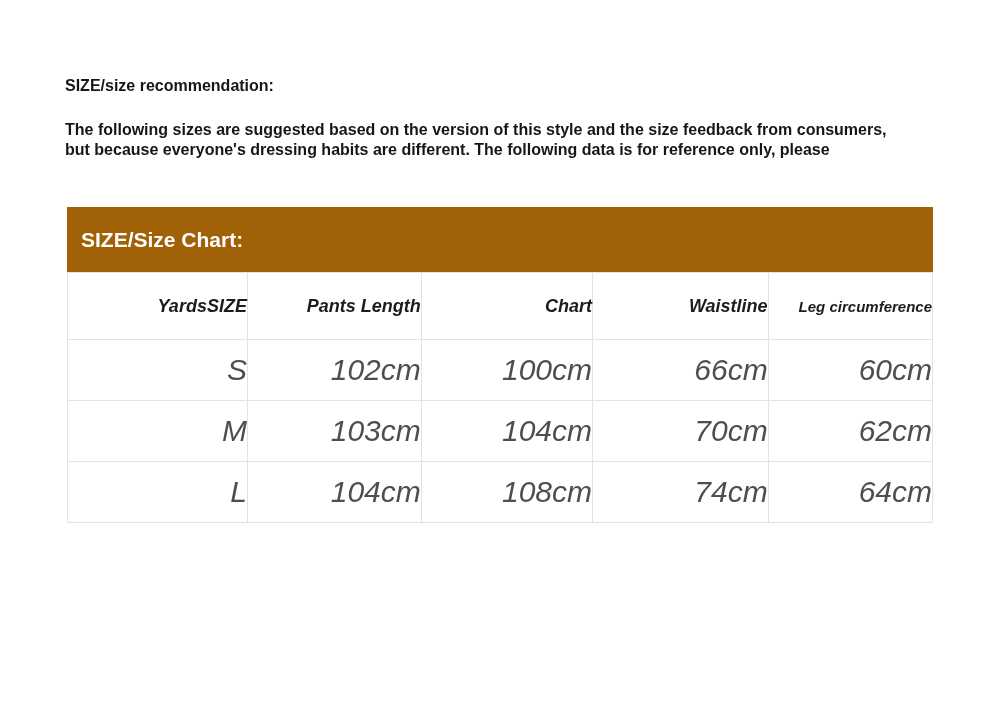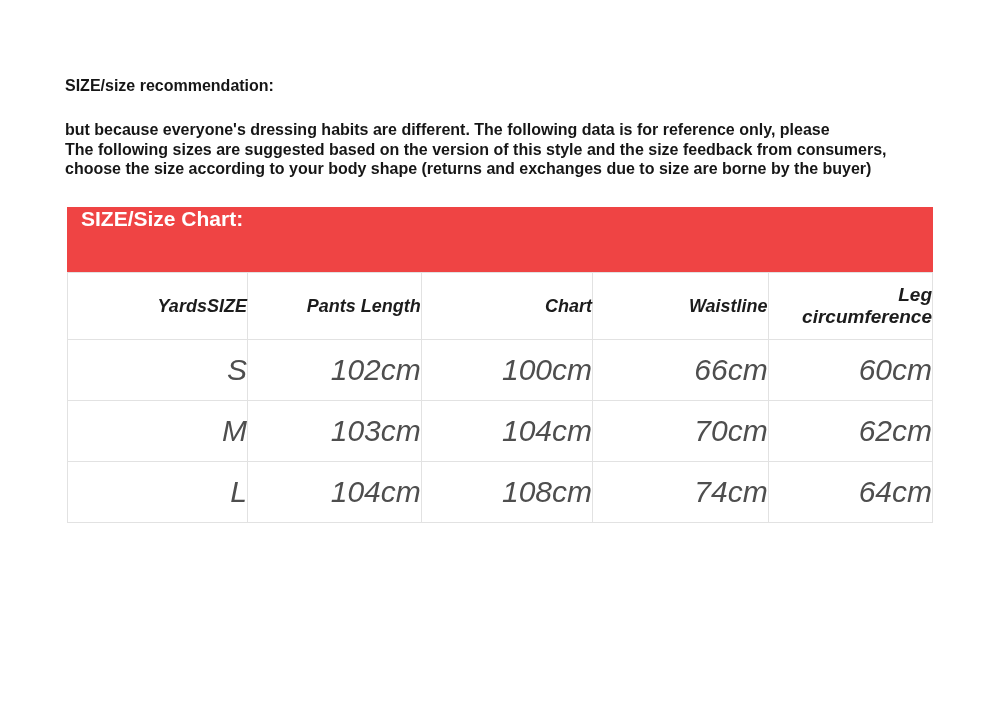--- a/index.html
+++ b/index.html
@@ -32,22 +32,23 @@
     white-space: nowrap;
   }
   .chart-wrap {
     position: absolute;
     left: 67px;
     top: 207px;
     width: 866px;
   }
   .title-bar {
     height: 65px;
-    background: #ef4444;
+    background: #a16207;
     display: flex;
+    align-items: center;
   }
   .title-bar .title {
     color: #ffffff;
     font-weight: bold;
     font-size: 21px;
     padding-left: 14px;
   }
   table.size-table {
     width: 100%;
     border-collapse: collapse;
@@ -61,40 +62,39 @@
     padding: 0;
     font-style: italic;
   }
   .size-table th {
     height: 66px;
     font-size: 18px;
     font-weight: bold;
     color: #1c1c1c;
   }
   .size-table th.small {
-    font-size: 19px;
+    font-size: 15px;
   }
   .size-table td {
     height: 60px;
     font-size: 30px;
     font-weight: normal;
     color: #4e4e4e;
   }
 </style>
 </head>
 <body>
 
 <div class="canvas">
 
   <h2 class="rec-heading">SIZE/size recommendation:</h2>
 
   <div class="rec-body">
+    <div>The following sizes are suggested based on the version of this style and the size feedback from consumers,</div>
     <div>but because everyone's dressing habits are different. The following data is for reference only, please</div>
-    <div>The following sizes are suggested based on the version of this style and the size feedback from consumers,</div>
-    <div>choose the size according to your body shape (returns and exchanges due to size are borne by the buyer)</div>
   </div>
 
   <div class="chart-wrap">
 
     <div class="title-bar">
       <span class="title">SIZE/Size Chart:</span>
     </div>
 
     <table class="size-table">
       <colgroup>

